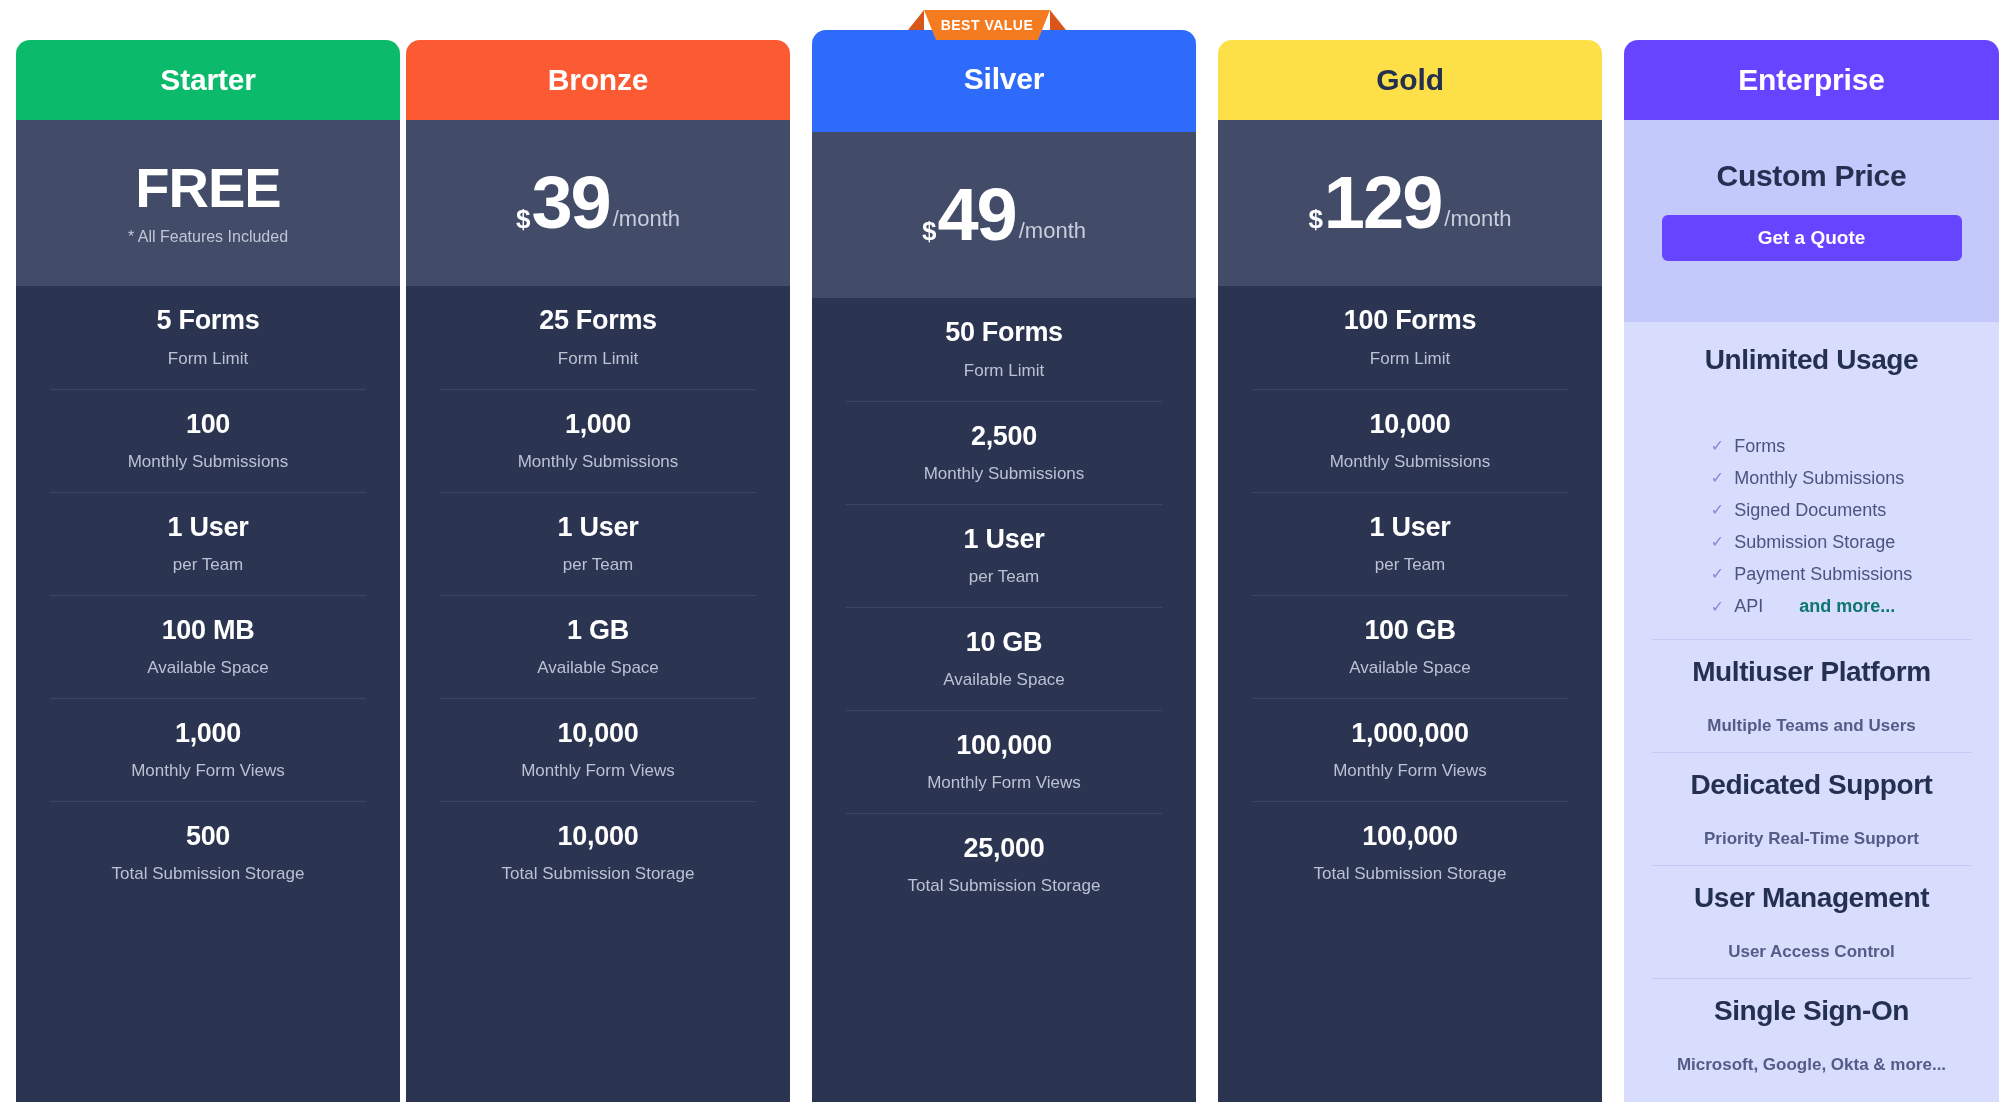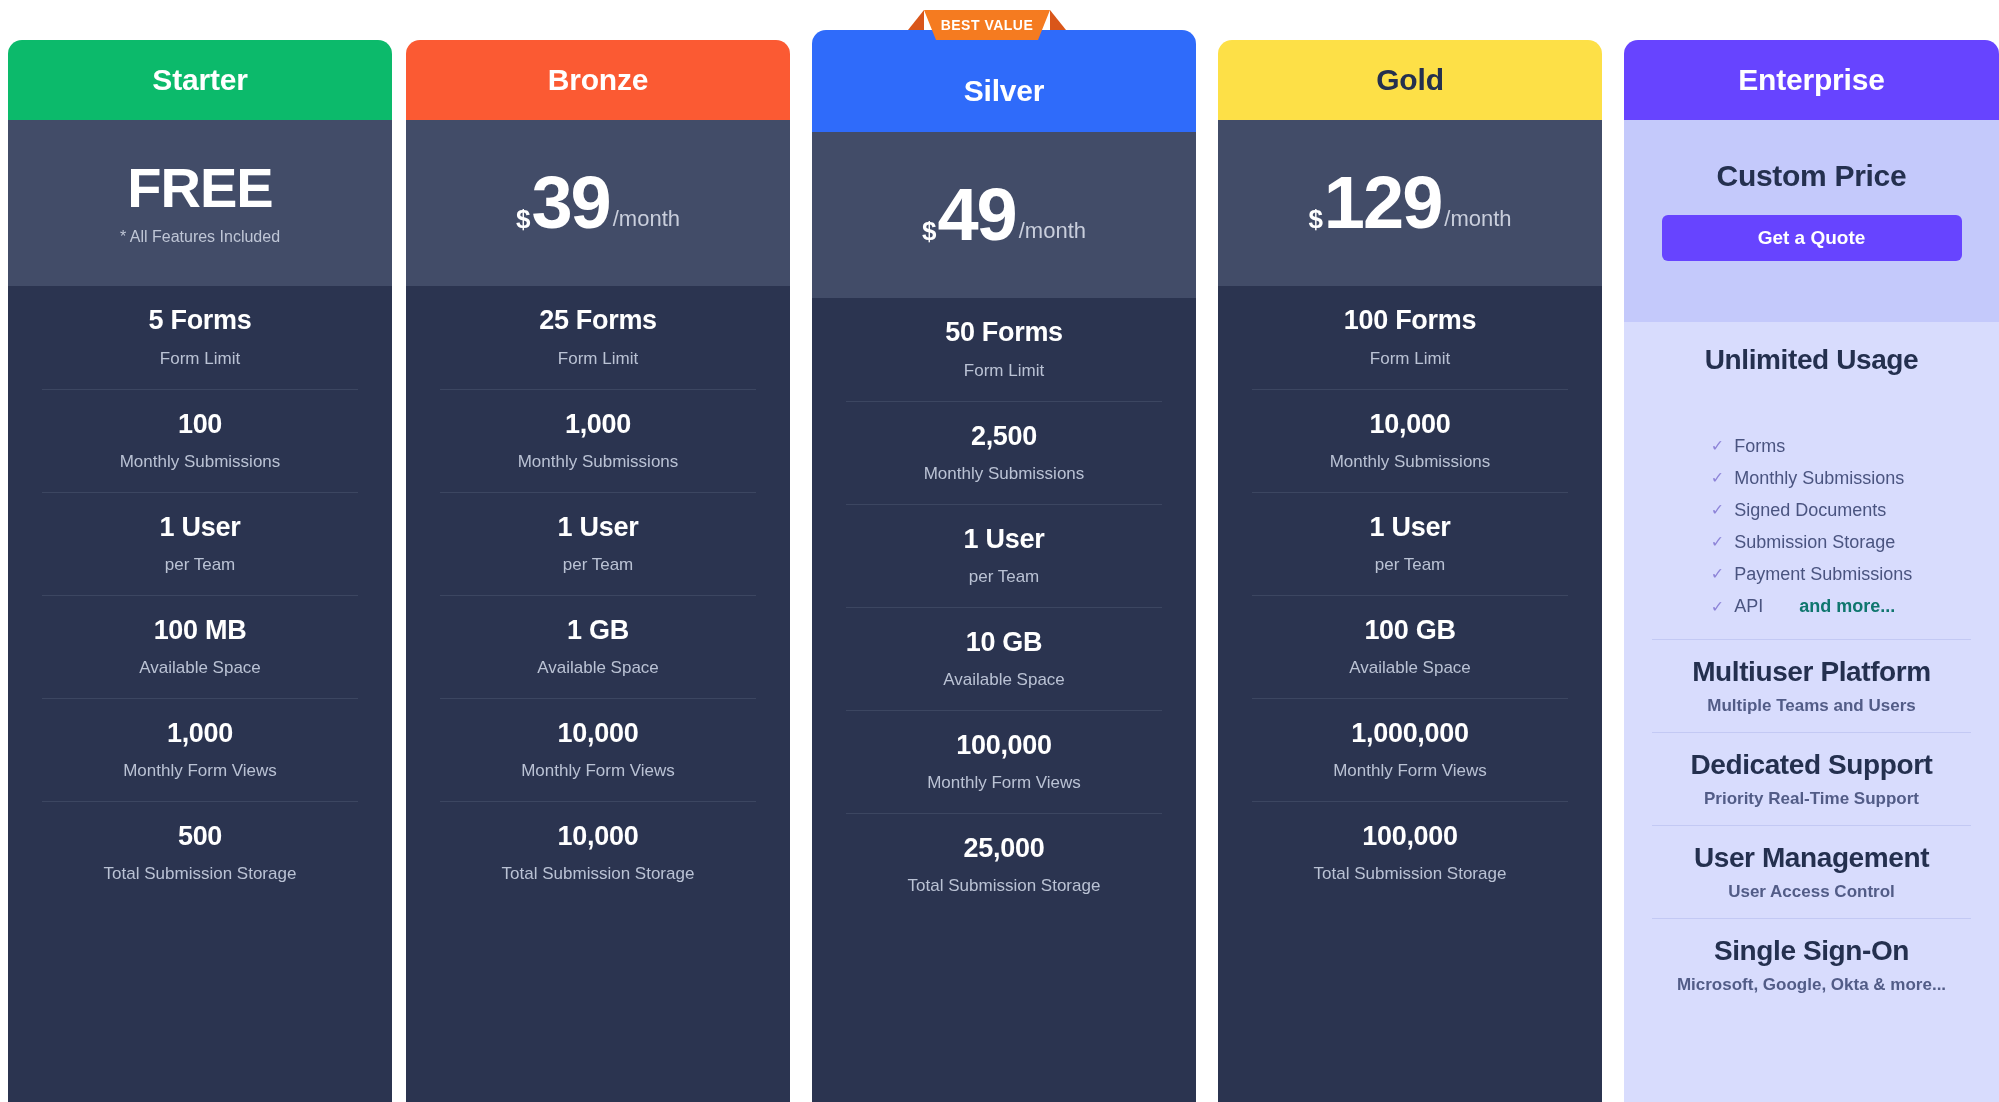--- a/index.html
+++ b/index.html
@@ -43,21 +43,21 @@
     align-items: center;
     justify-content: center;
     flex: 0 0 auto;
   }
   .card-header .plan-name {
     font-size: 30px;
     font-weight: bold;
     letter-spacing: -0.2px;
     color: #ffffff;
   }
-  .plan-card.featured .card-header { height: 102px; align-items: flex-end; padding-bottom: 24px; }
+  .plan-card.featured .card-header { height: 102px; align-items: flex-end; padding-bottom: 36px; }
 
   
   .price-block {
     background: #424C68;
     height: 166px;
     flex: 0 0 auto;
     display: flex;
     align-items: center;
     justify-content: center;
     flex-direction: column;
@@ -199,21 +199,21 @@
   .ent-row:first-child { border-top: none; gap: 44px; }
   .ent-title {
     font-size: 28px;
     font-weight: bold;
     color: #24304F;
     letter-spacing: -0.4px;
   }
   .ent-sub {
     font-size: 17px;
     color: #525C87;
-    margin-top: 8px;
+    margin-top: 28px;
     font-weight: 600;
   }
   .ent-list {
     list-style: none;
     margin-top: 10px;
   }
   .ent-list li {
     display: flex;
     align-items: center;
     font-size: 18px;
@@ -230,21 +230,21 @@
   }
   .ent-list li b { font-weight: bold; color: #0f766e; margin-left: 36px; }
 
   .unlimited-block { padding-top: 22px; }
 </style>
 </head>
 <body>
 
 <div class="pricing-table">
 
-  <div class="plan-card" id="card-0" style="left:8px;">
+  <div class="plan-card" id="card-0" style="left:16px;">
     <div class="card-header" style="background: rgb(12, 186, 107);">
       <span class="plan-name" style="color: rgb(255, 255, 255);">Starter</span>
     </div>
     <div class="price-block">
       <div class="price-row">
         <span class="price-amount free">FREE</span>
       </div>
       <div class="price-note">* All Features Included</div>
     </div>
     <div class="features">

